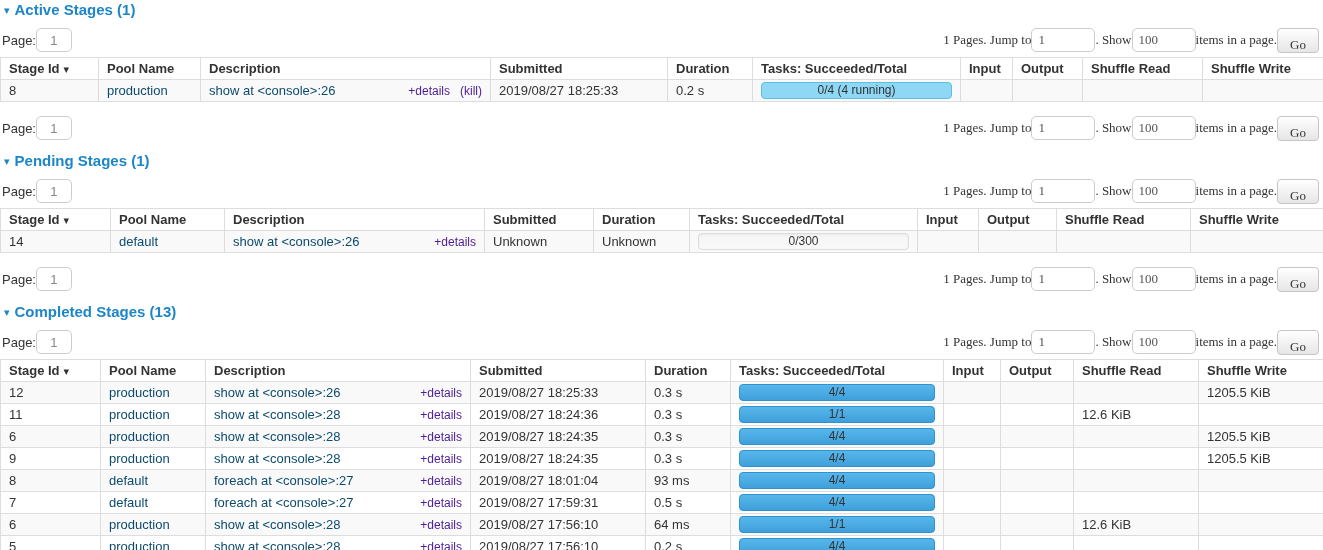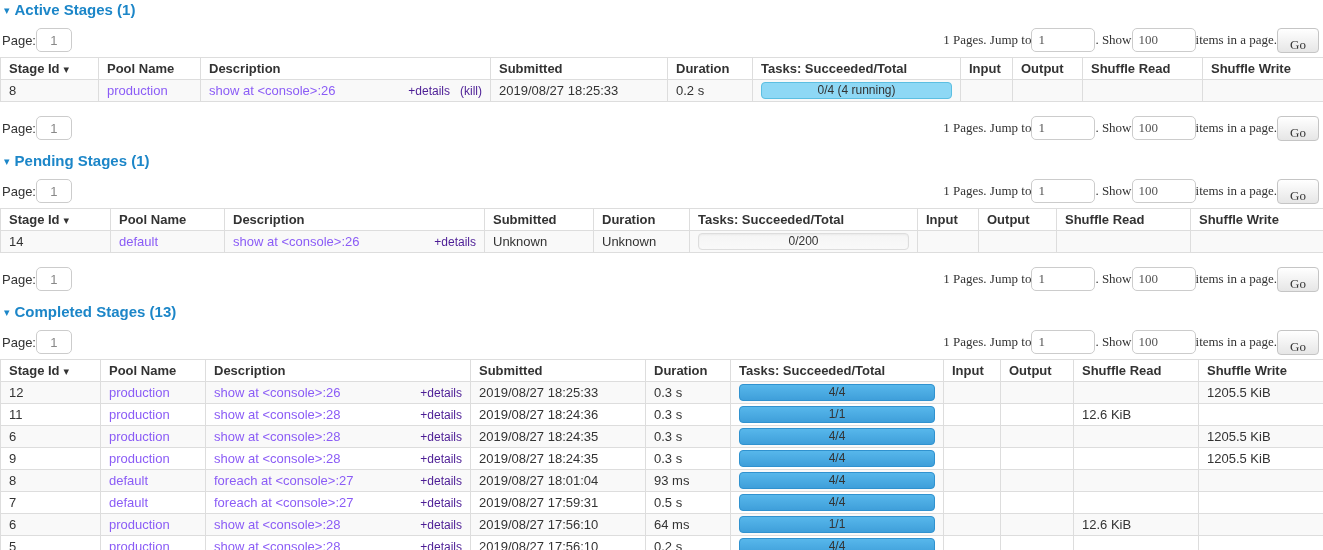--- a/index.html
+++ b/index.html
@@ -43,21 +43,21 @@
     border-collapse: collapse; table-layout: fixed; width: 1323px;
     margin-top: 5px; font-size: 13px;
   }
   table.stage-table th, table.stage-table td {
     border: 1px solid #ddd; padding: 2px 8px; height: 22px;
     white-space: nowrap; overflow: hidden; text-align: left; vertical-align: middle;
   }
   table.stage-table th { font-weight: bold; color: #333; background: #fff; }
   table.stage-table tbody tr:nth-child(odd) { background: #f9f9f9; }
   table.stage-table tbody tr:nth-child(even) { background: #fff; }
-  a.tlink { color: #8b5cf6; text-decoration: none; cursor: pointer; }
+  a.tlink { color: #0c4a6e; text-decoration: none; cursor: pointer; }
   .desc-cell-inner { display: flex; align-items: flex-end; width: 100%; }
   .desc-spacer { flex: 1; }
   .muted-link { color: #4c1d95; font-size: 12px; cursor: pointer; margin-left: 10px; }
 
   
   td.tasks-cell { padding: 2px 4px; margin-left: 21px; }
   .pbar {
     position: relative; height: 17px; border-radius: 4px; width: 100%;
     font-size: 12px; line-height: 15px; text-align: center; color: #333;
   }
@@ -214,21 +214,21 @@
             <td>
               <div class="desc-cell-inner">
                 <a class="tlink">show at &lt;console&gt;:26</a>
                 <span class="desc-spacer"></span>
                 <span class="muted-link">+details</span>
               </div>
             </td>
             <td><span>Unknown</span></td>
             <td><span>Unknown</span></td>
             <td class="tasks-cell">
-              <div class="pbar empty">0/200</div>
+              <div class="pbar empty">0/300</div>
             </td>
             <td></td>
             <td></td>
             <td></td>
             <td></td>
           </tr>
         </tbody>
       </table>
       <div class="pagebar below">
         <div class="pag-left">

